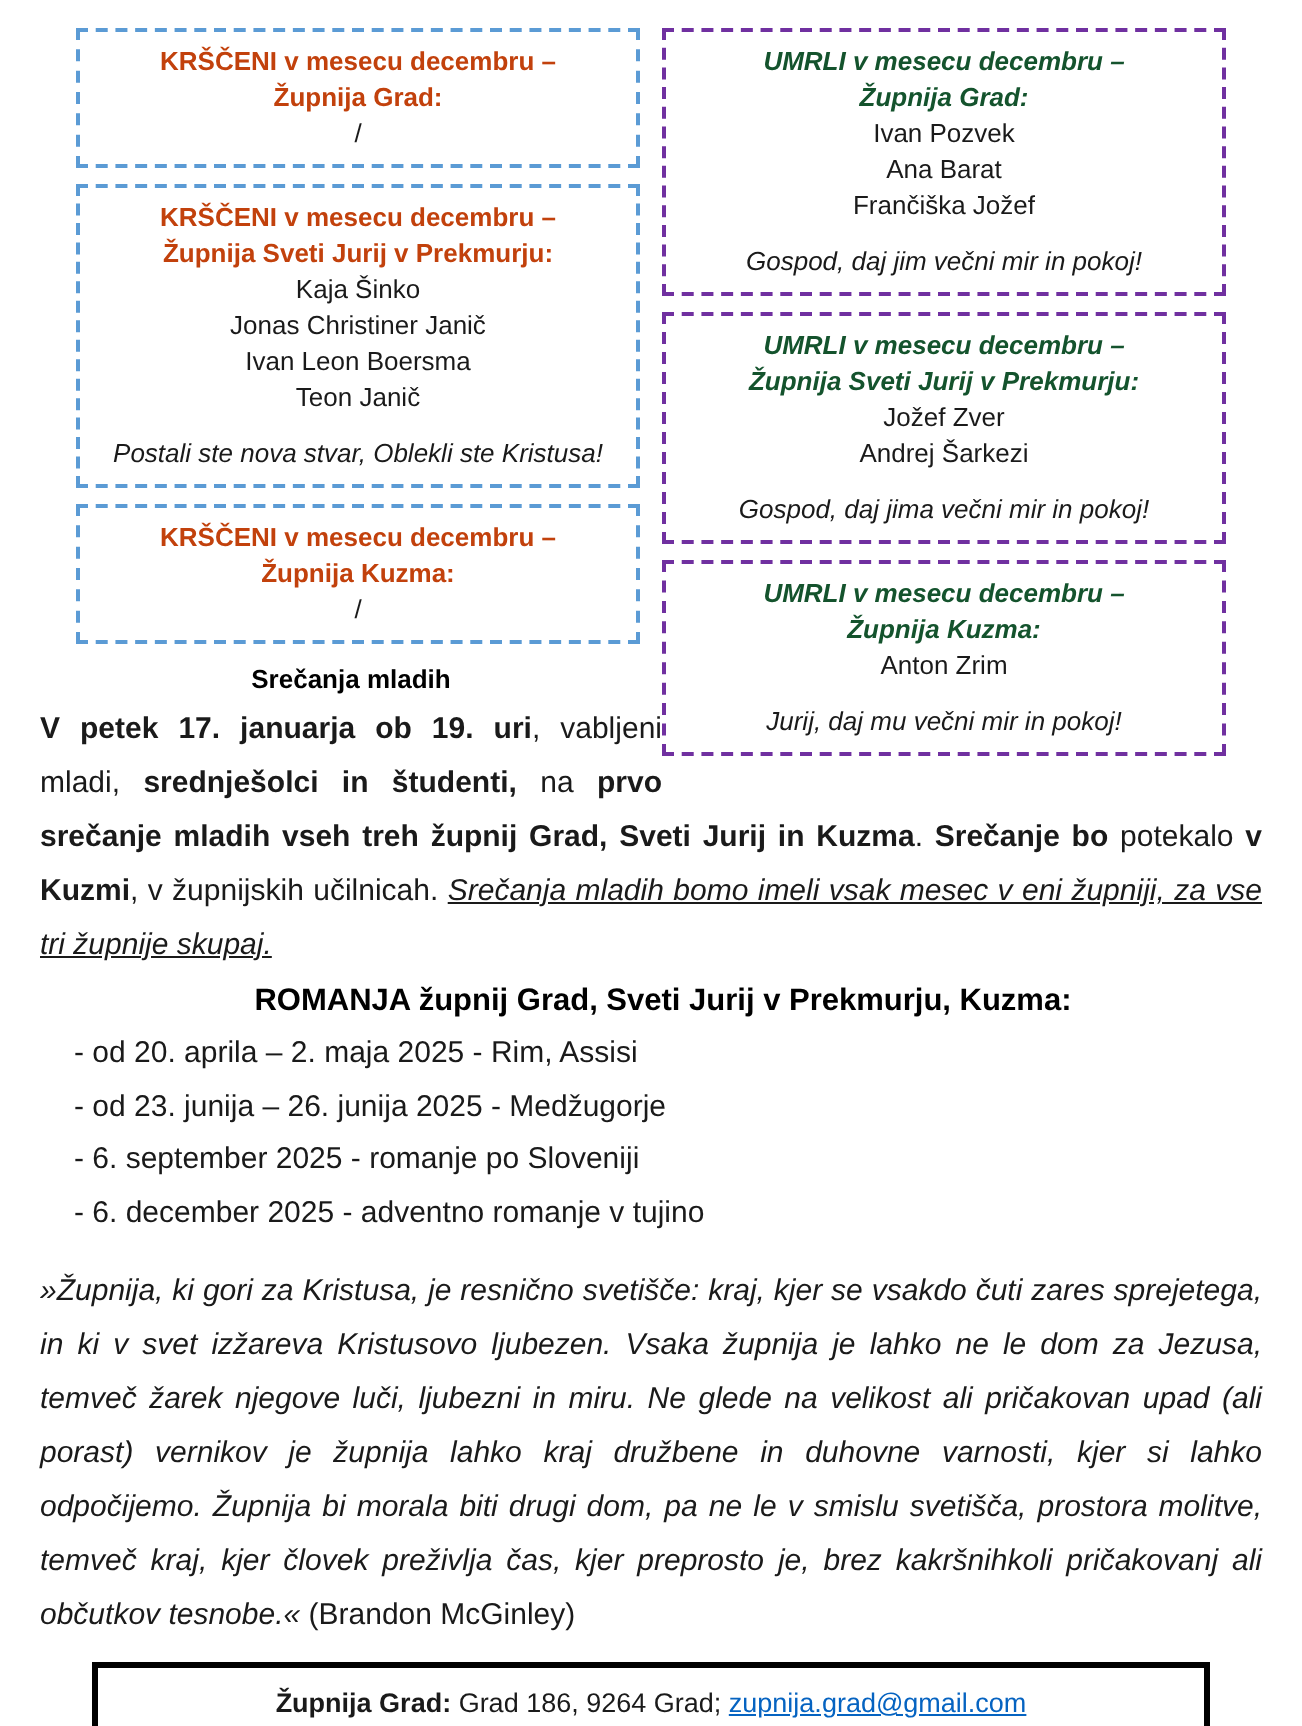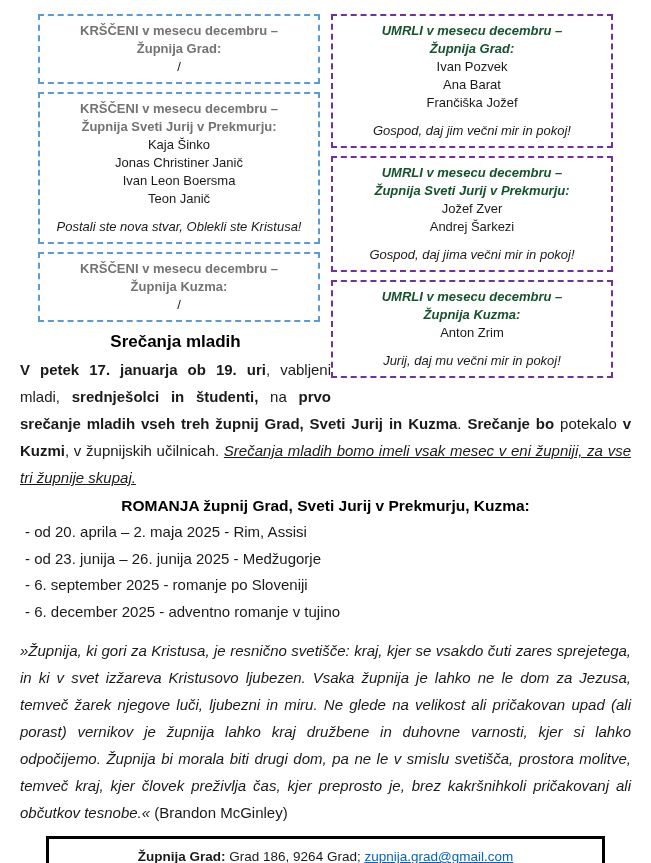--- a/index.html
+++ b/index.html
@@ -21,39 +21,39 @@
     padding: 6px 8px;
     text-align: center;
     font-size: 13px;
     line-height: 18px;
     margin-bottom: 8px;
     background: #fff;
   }
   .box.blue   { border-color: #5B9BD5; }
   .box.purple { border-color: #7030A0; }
   .box-title { font-weight: 700; }
-  .box.blue   .box-title { color: #737373; }
+  .box.blue   .box-title { color: #c2410c; }
   .box.purple .box-title { color: #14532d; font-style: italic; }
   .box-entry { color: #1a1a1a; }
   .box-note { font-style: italic; margin-top: 10px; }
 
   
   .mladih-title {
-    font-size: 17px; font-weight: 700; text-align: center;
+    font-size: 13px; font-weight: 700; text-align: center;
     margin: 10px 0 4px 0; color: #000;
   }
   .mladih-text {
     font-size: 15px; line-height: 27px;
     text-align: justify;
   }
   .seg-b { font-weight: 700; }
   .seg-iu { font-style: italic; text-decoration: underline; }
 
   
-  .romanja { clear: both; margin-top: 6px; }
+  .romanja { clear: both; margin-top: 6px; margin-left: 12px; }
   .romanja-title {
     font-size: 15.5px; font-weight: 700; text-align: center;
     margin-bottom: 4px; color: #000;
   }
   .rom-item { font-size: 15px; line-height: 26.5px; padding-left: 5px; }
 
   
   .quote {
     margin-top: 12px;
     font-size: 15px; line-height: 27px;

